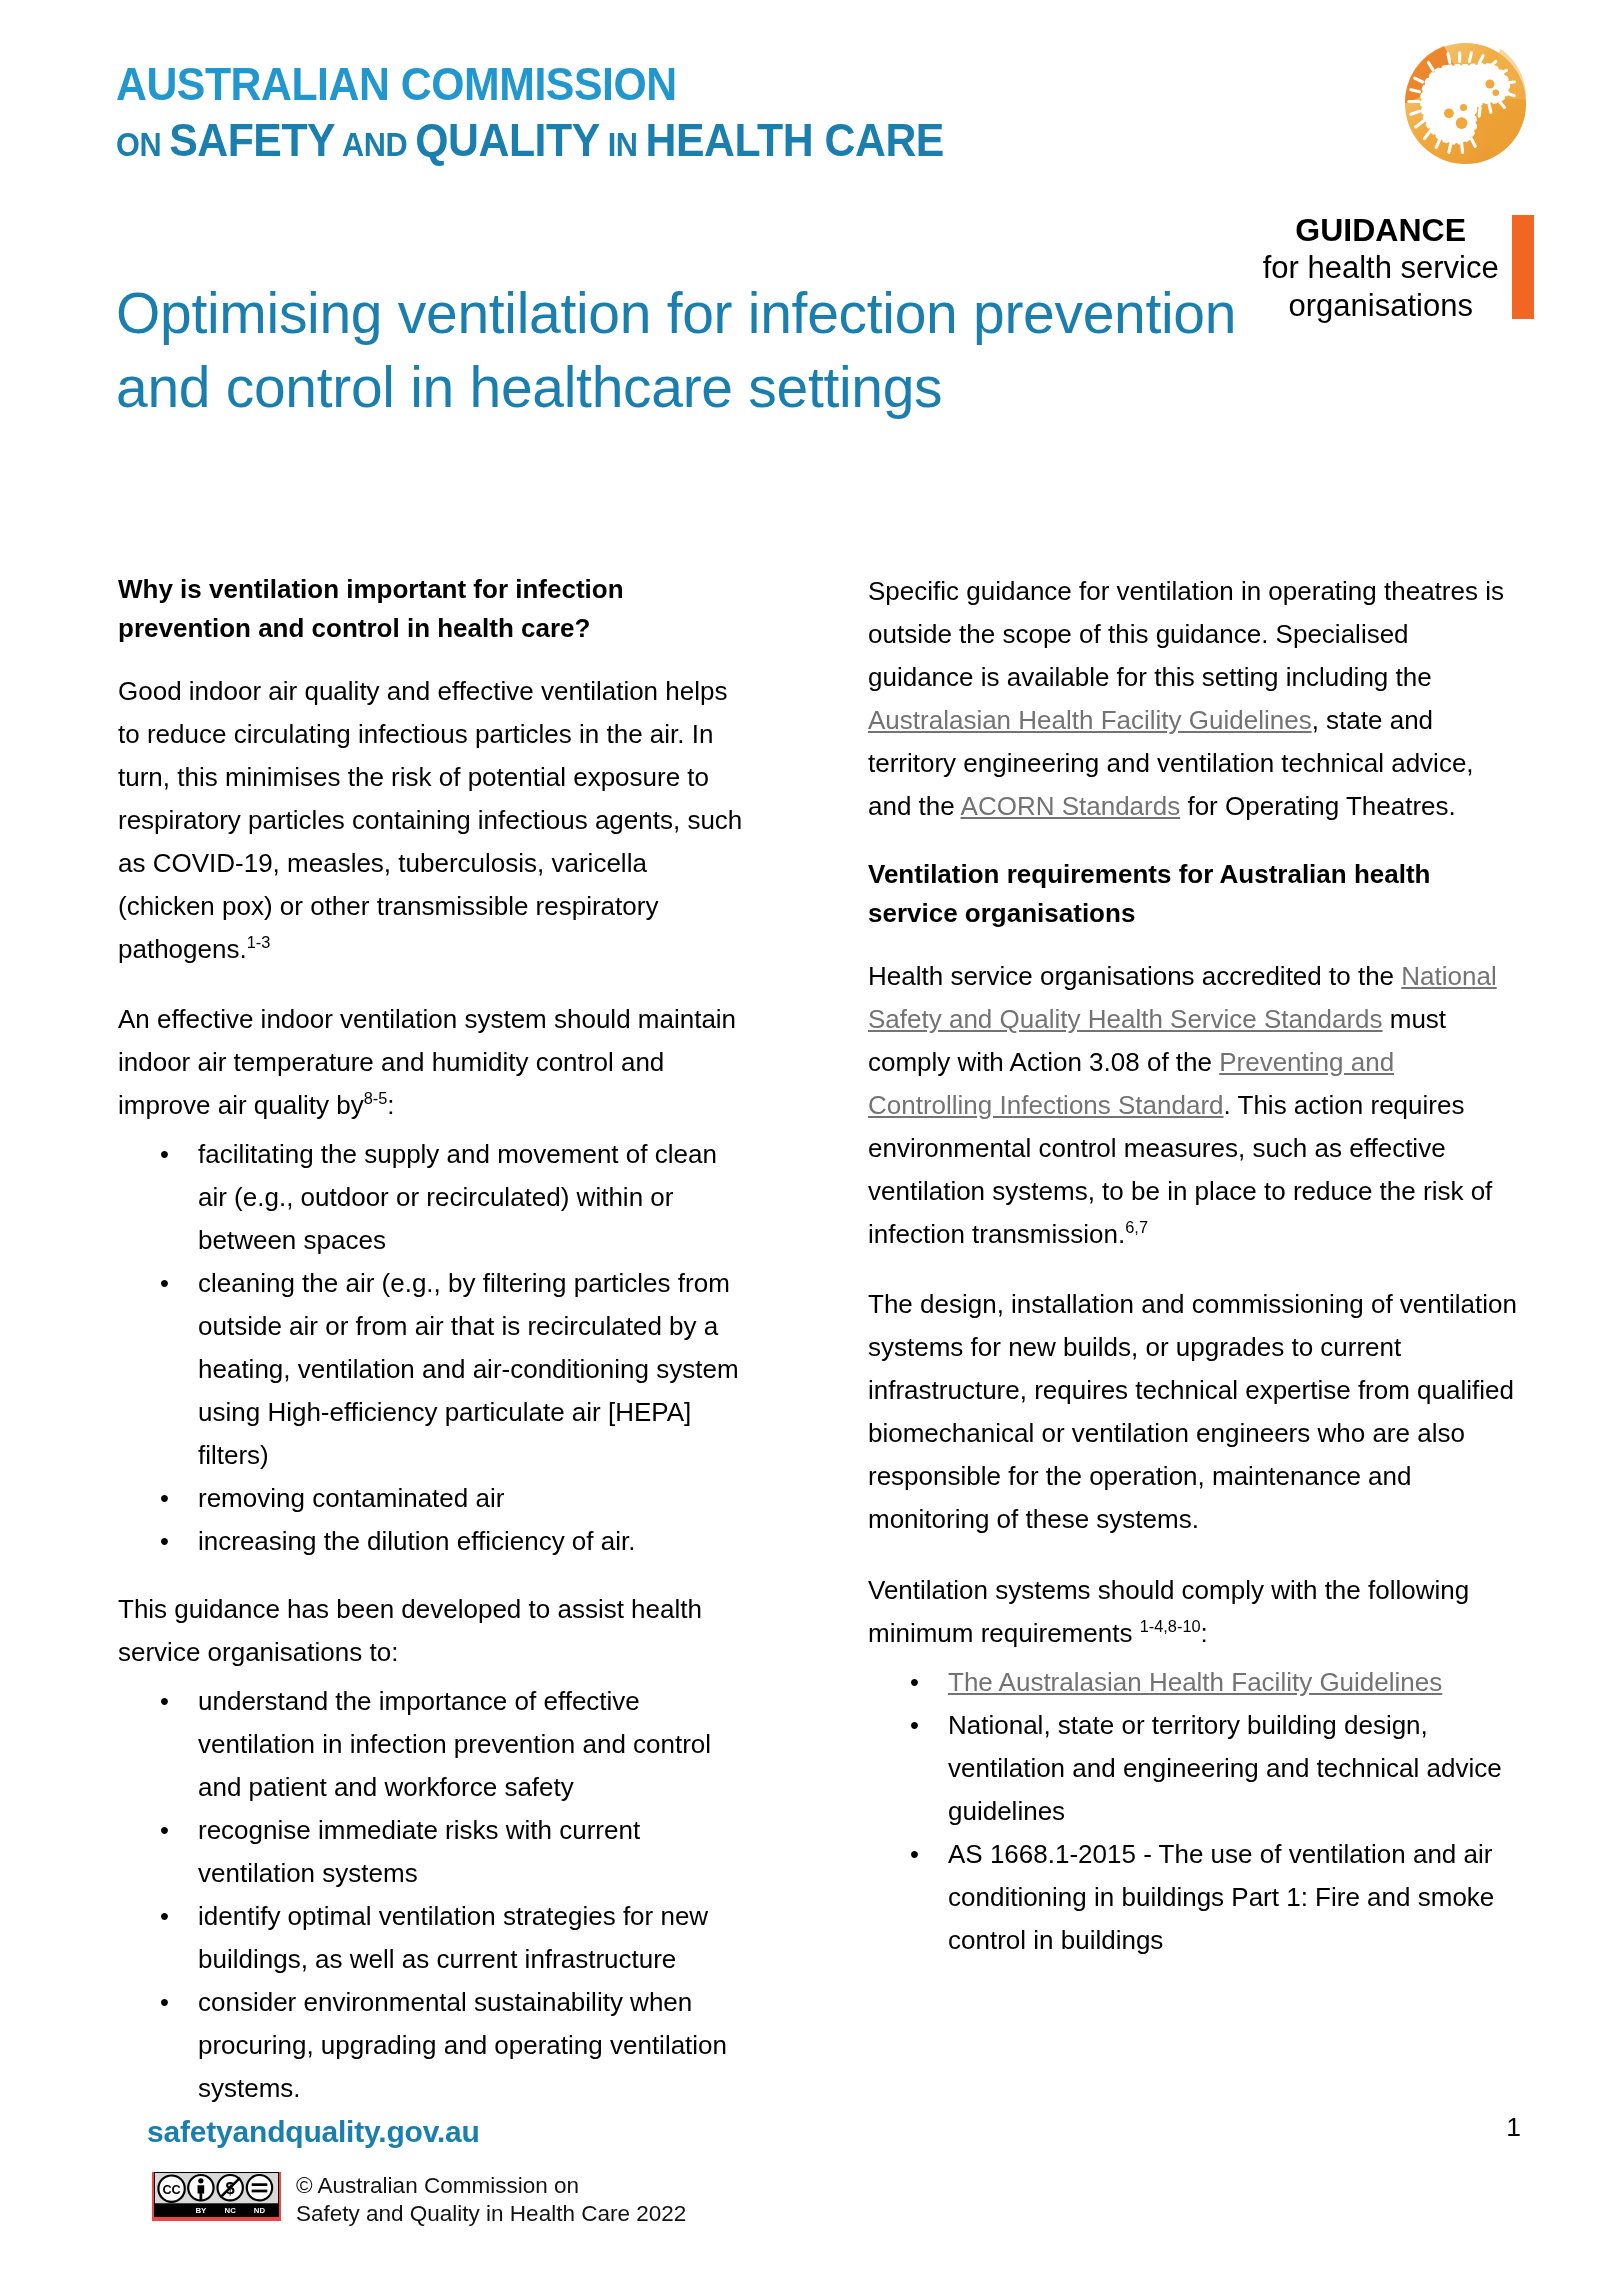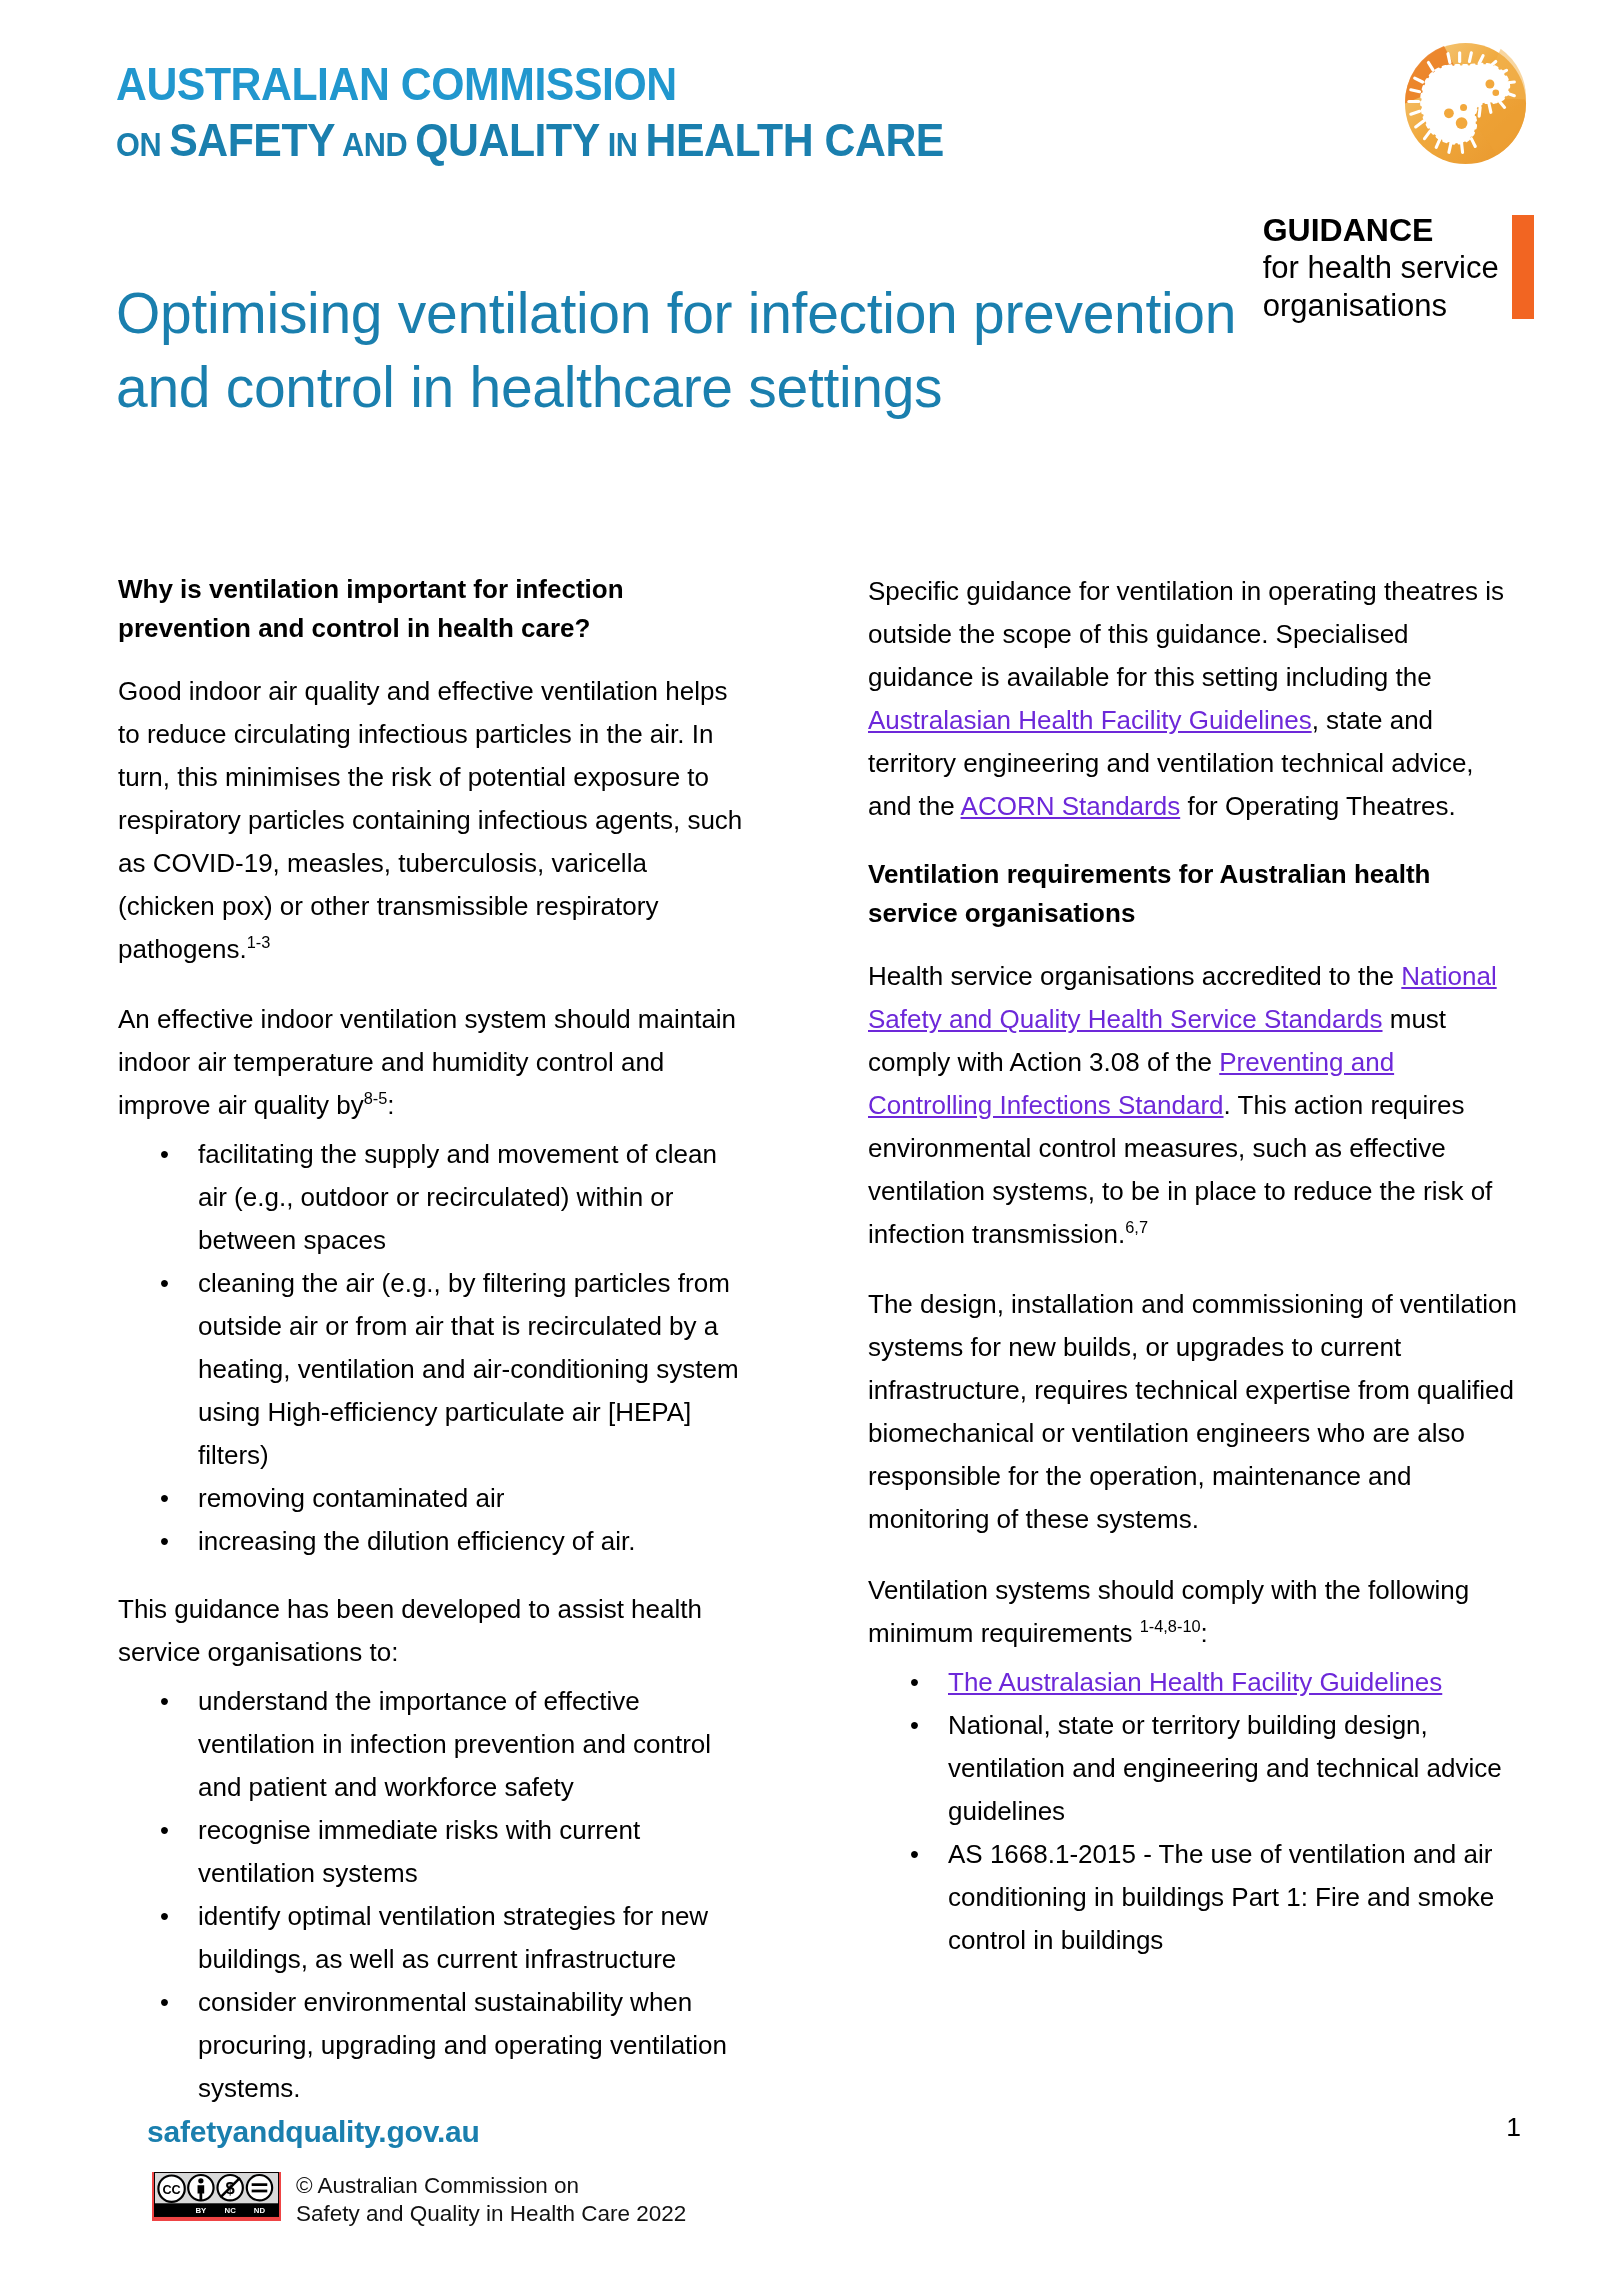--- a/index.html
+++ b/index.html
@@ -77,21 +77,21 @@
   }
   .guidance-rows {
     position: absolute;
     right: 0px;
     top: 211px;
     display: flex;
     align-items: stretch;
     gap: 13.7px;
   }
   .guidance-text {
-    text-align: left;
+    text-align: center;
     line-height: 38px;
   }
   .g-title {
     font-size: 32px;
     font-weight: bold;
     color: #000000;
     letter-spacing: 0px;
   }
   .g-sub {
     font-size: 31px;
@@ -160,21 +160,21 @@
     font-size: 25.5px;
   }
 
   sup {
     font-size: 0.63em;
     vertical-align: super;
     line-height: 0;
   }
 
   a.link, .link {
-    color: #6d28d9;
+    color: #737373;
     text-decoration: underline;
   }
 
   
   .footer-url {
     position: absolute;
     left: 147px;
     top: 2115px;
     font-size: 30px;
     font-weight: bold;

